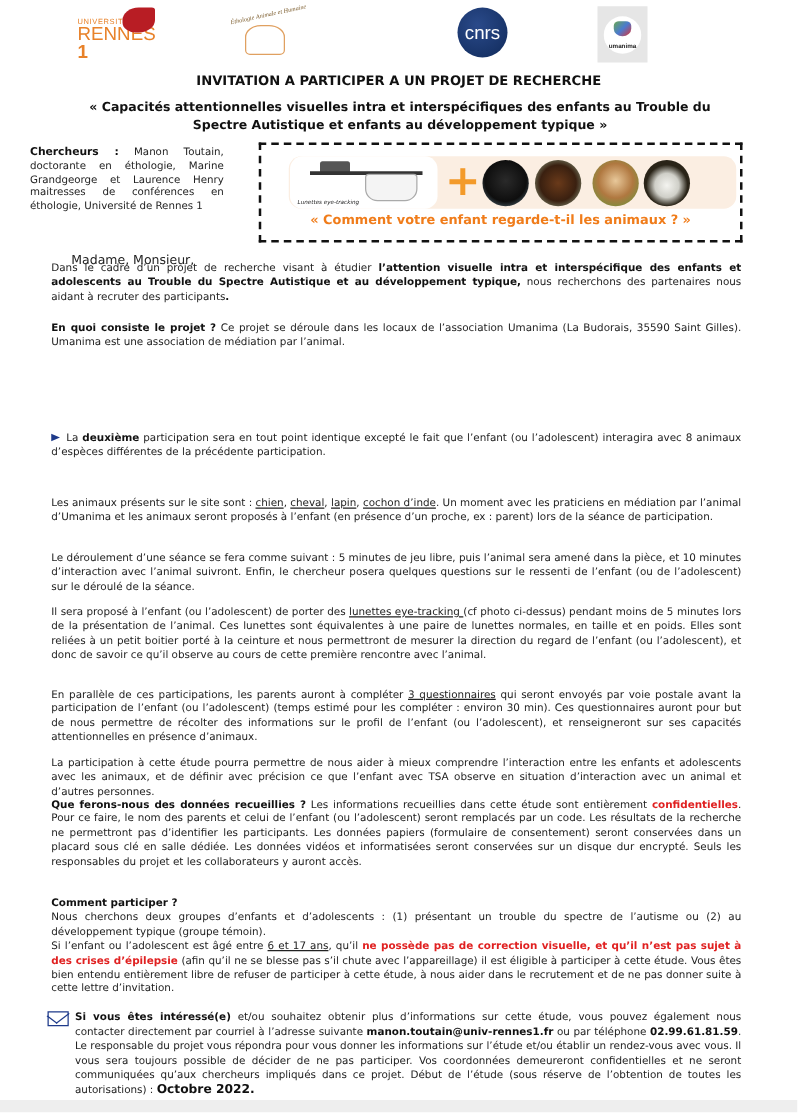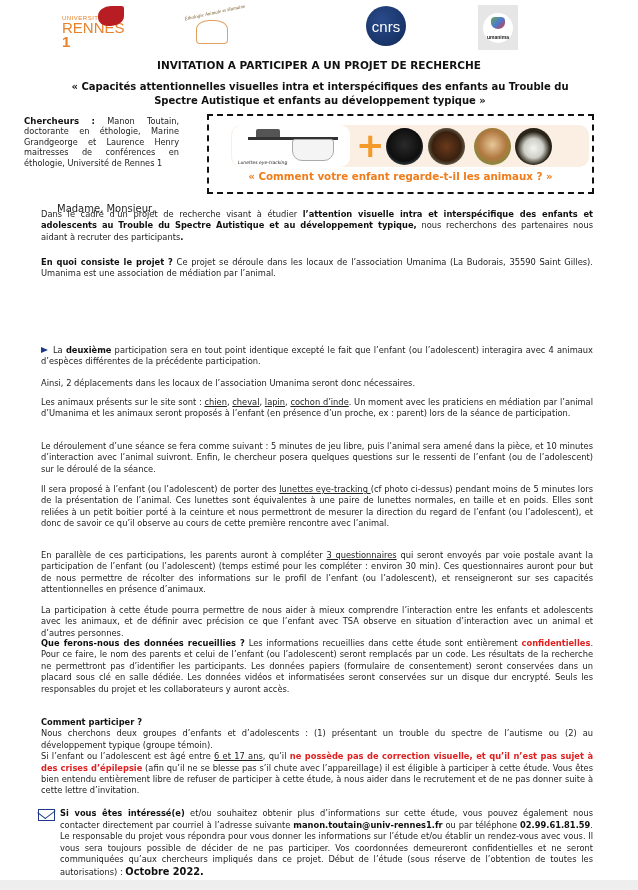--- a/index.html
+++ b/index.html
@@ -105,23 +105,22 @@
   <div class="promo-slogan">« Comment votre enfant regarde-t-il les animaux ? »</div>
 
   <div class="salutation">Madame, Monsieur,</div>
 
   <div class="p" style="top:209px;"><span>Dans le cadre d’un projet de recherche visant à étudier </span><b>l’attention visuelle intra et interspécifique des enfants et adolescents au Trouble du Spectre Autistique et au développement typique,</b><span> nous recherchons des partenaires nous aidant à recruter des participants</span><b>.</b></div>
 
   <div class="p" style="top:257px;"><b>En quoi consiste le projet ?</b><span> Ce projet se déroule dans les locaux de l’association Umanima (La Budorais, 35590 Saint Gilles). Umanima est une association de médiation par l’animal.</span></div>
 
 
 
-  <div class="p" style="top:345px;"><span class="bullet"></span><span>La </span><b>deuxième</b><span> participation sera en tout point identique excepté le fait que l’enfant (ou l’adolescent) interagira avec 4 animaux d’espèces différentes de la précédente participation.</span></div>
+  <div class="p" style="top:345px;"><span class="bullet"></span><span>La </span><b>deuxième</b><span> participation sera en tout point identique excepté le fait que l’enfant (ou l’adolescent) interagira avec 8 animaux d’espèces différentes de la précédente participation.</span></div>
 
-  <div class="p" style="top:378px;">Ainsi, 2 déplacements dans les locaux de l’association Umanima seront donc nécessaires.</div>
 
   <div class="p" style="top:397px;"><span>Les animaux présents sur le site sont : </span><span class="u">chien</span>, <span class="u">cheval</span>, <span class="u">lapin</span>, <span class="u">cochon d’inde</span><span>. Un moment avec les praticiens en médiation par l’animal d’Umanima et les animaux seront proposés à l’enfant (en présence d’un proche, ex : parent) lors de la séance de participation.</span></div>
 
   <div class="p" style="top:441px;">Le déroulement d’une séance se fera comme suivant : 5 minutes de jeu libre, puis l’animal sera amené dans la pièce, et 10 minutes d’interaction avec l’animal suivront. Enfin, le chercheur posera quelques questions sur le ressenti de l’enfant (ou de l’adolescent) sur le déroulé de la séance.</div>
 
   <div class="p" style="top:484px;"><span>Il sera proposé à l’enfant (ou l’adolescent) de porter des </span><span class="u">lunettes eye-tracking </span><span>(cf photo ci-dessus) pendant moins de 5 minutes lors de la présentation de l’animal. Ces lunettes sont équivalentes à une paire de lunettes normales, en taille et en poids. Elles sont reliées à un petit boitier porté à la ceinture et nous permettront de mesurer la direction du regard de l’enfant (ou l’adolescent), et donc de savoir ce qu’il observe au cours de cette première rencontre avec l’animal.</span></div>
 
   <div class="p" style="top:550px;"><span>En parallèle de ces participations, les parents auront à compléter </span><span class="u">3 questionnaires</span><span> qui seront envoyés par voie postale avant la participation de l’enfant (ou l’adolescent) (temps estimé pour les compléter : environ 30 min). Ces questionnaires auront pour but de nous permettre de récolter des informations sur le profil de l’enfant (ou l’adolescent), et renseigneront sur ses capacités attentionnelles en présence d’animaux.</span></div>
 
   <div class="p" style="top:605px;">La participation à cette étude pourra permettre de nous aider à mieux comprendre l’interaction entre les enfants et adolescents avec les animaux, et de définir avec précision ce que l’enfant avec TSA observe en situation d’interaction avec un animal et d’autres personnes.</div>

